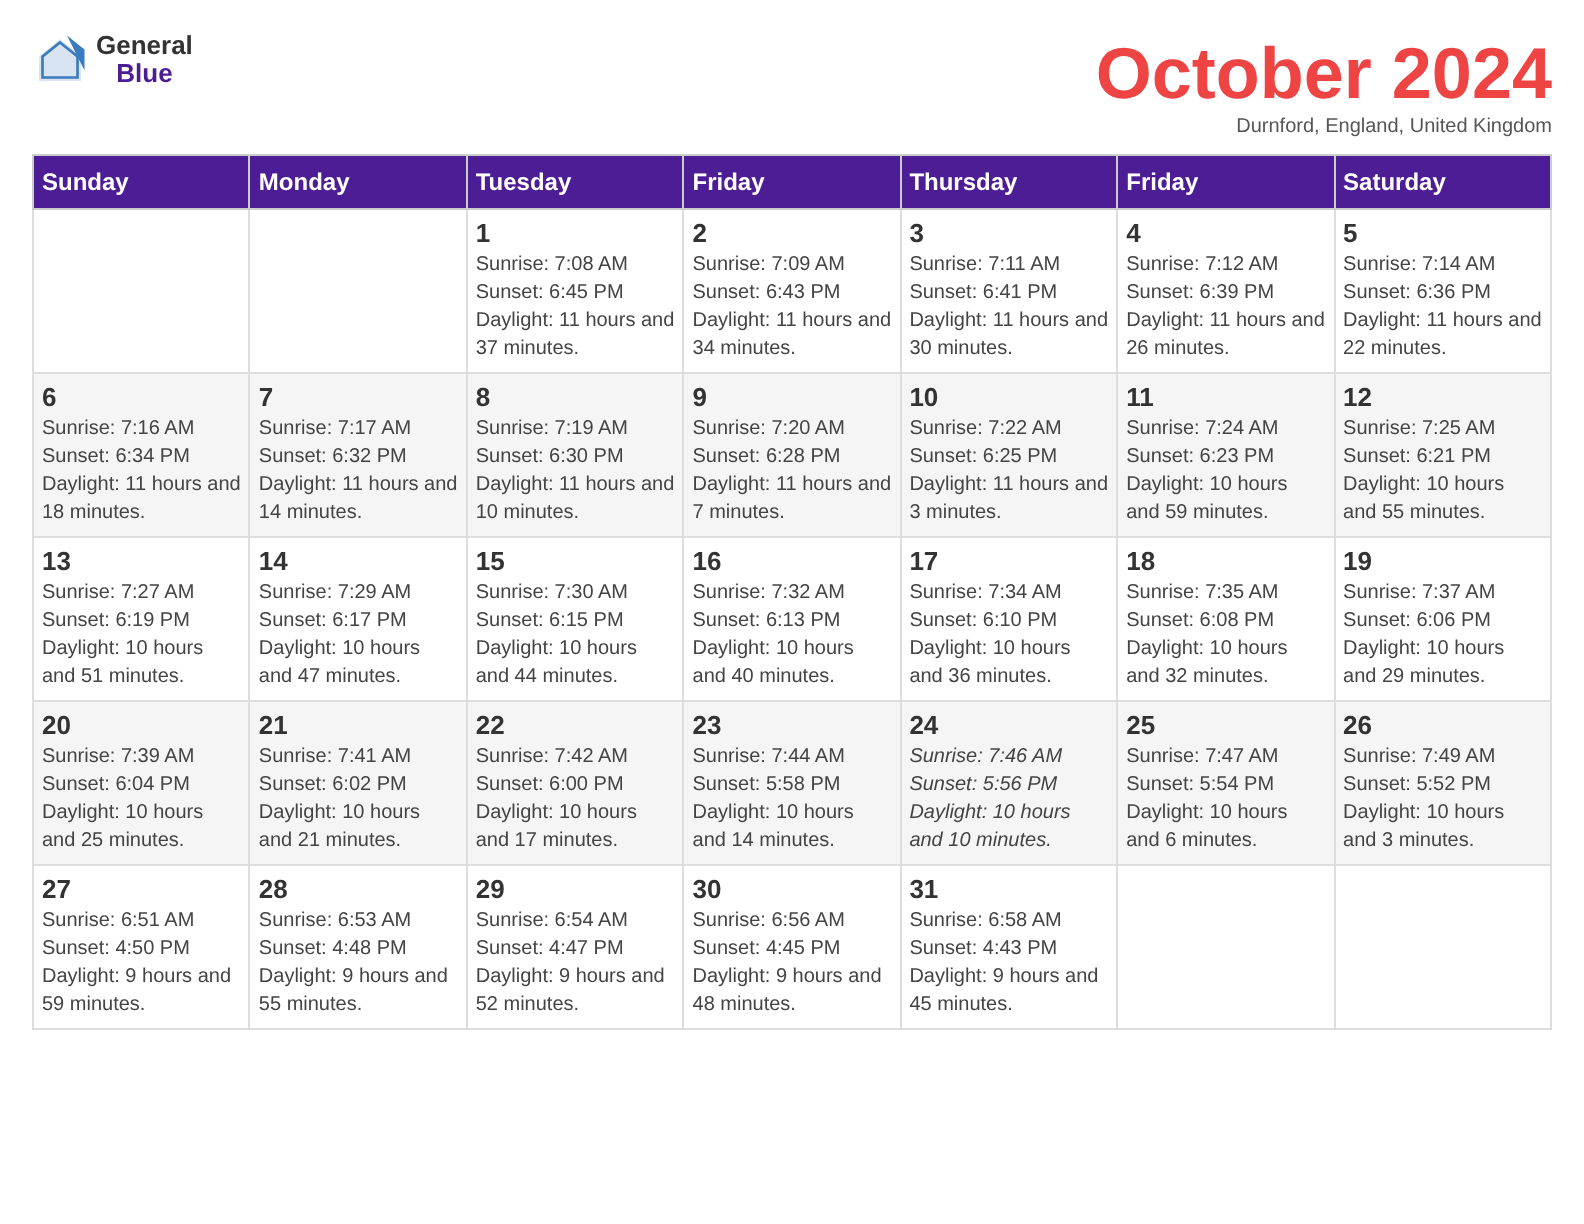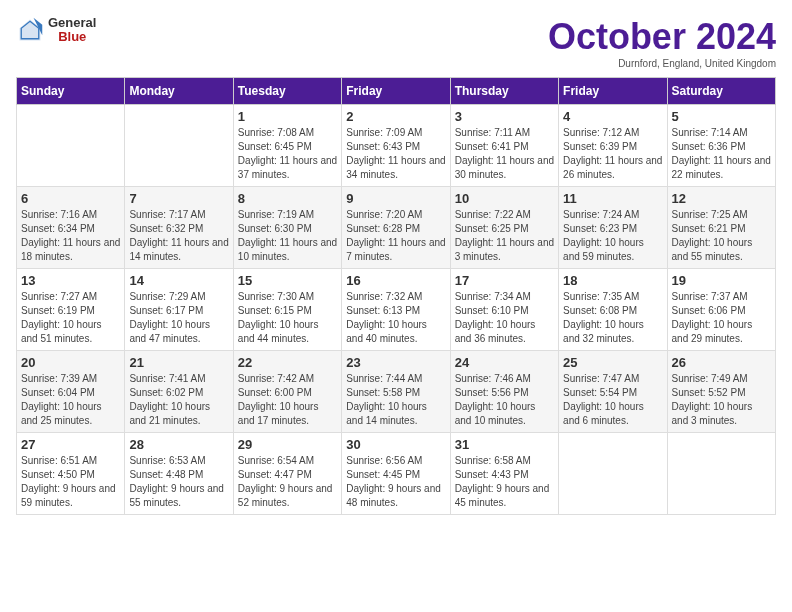--- a/index.html
+++ b/index.html
@@ -34,21 +34,21 @@
     .logo-icon {
       width: 28px;
       height: 28px;
     }
     .title-block {
       text-align: right;
     }
     .month-title {
       font-size: 36px;
       font-weight: bold;
-      color: #4c1d95;
+      color: #ef4444;
     }
     .location {
       font-size: 10px;
       color: #555;
     }
     .calendar {
       width: 100%;
       border-collapse: collapse;
       font-size: 11px;
     }
@@ -97,21 +97,21 @@
 <div class="header">
   <div class="logo">
     <svg class="logo-icon" viewBox="0 0 32 32">
       <rect x="0" y="0" width="32" height="32" fill="white"></rect>
       <polygon points="16,4 28,14 28,28 4,28 4,14" fill="#3a7abf" opacity="0.2"></polygon>
       <polygon points="20,2 30,10 30,22" fill="#3a7abf"></polygon>
       <polygon points="16,6 26,14 26,26 6,26 6,14" fill="none" stroke="#3a7abf" stroke-width="1.5"></polygon>
     </svg>
     <div class="logo-text">
       <span>General</span>
-      <span style="color:#b91c1c">Blue</span>
+      <span style="color:#4c1d95">Blue</span>
     </div>
   </div>
   <div class="title-block">
     <div class="month-title">October 2024</div>
     <div class="location">Durnford, England, United Kingdom</div>
   </div>
 </div>
 
 <table class="calendar">
   <thead>
@@ -268,21 +268,21 @@
 Daylight: 10 hours and 17 minutes.</div>
         </td>
         <td>
           <span class="day-number">23</span>
           <div class="day-info" style="white-space: pre-line;">Sunrise: 7:44 AM
 Sunset: 5:58 PM
 Daylight: 10 hours and 14 minutes.</div>
         </td>
         <td>
           <span class="day-number">24</span>
-          <div class="day-info" style="white-space: pre-line;">Sunrise: 7:46 AM
+          <div class="day-info" style="white-space: pre-line; font-style: italic;">Sunrise: 7:46 AM
 Sunset: 5:56 PM
 Daylight: 10 hours and 10 minutes.</div>
         </td>
         <td>
           <span class="day-number">25</span>
           <div class="day-info" style="white-space: pre-line;">Sunrise: 7:47 AM
 Sunset: 5:54 PM
 Daylight: 10 hours and 6 minutes.</div>
         </td>
         <td>

